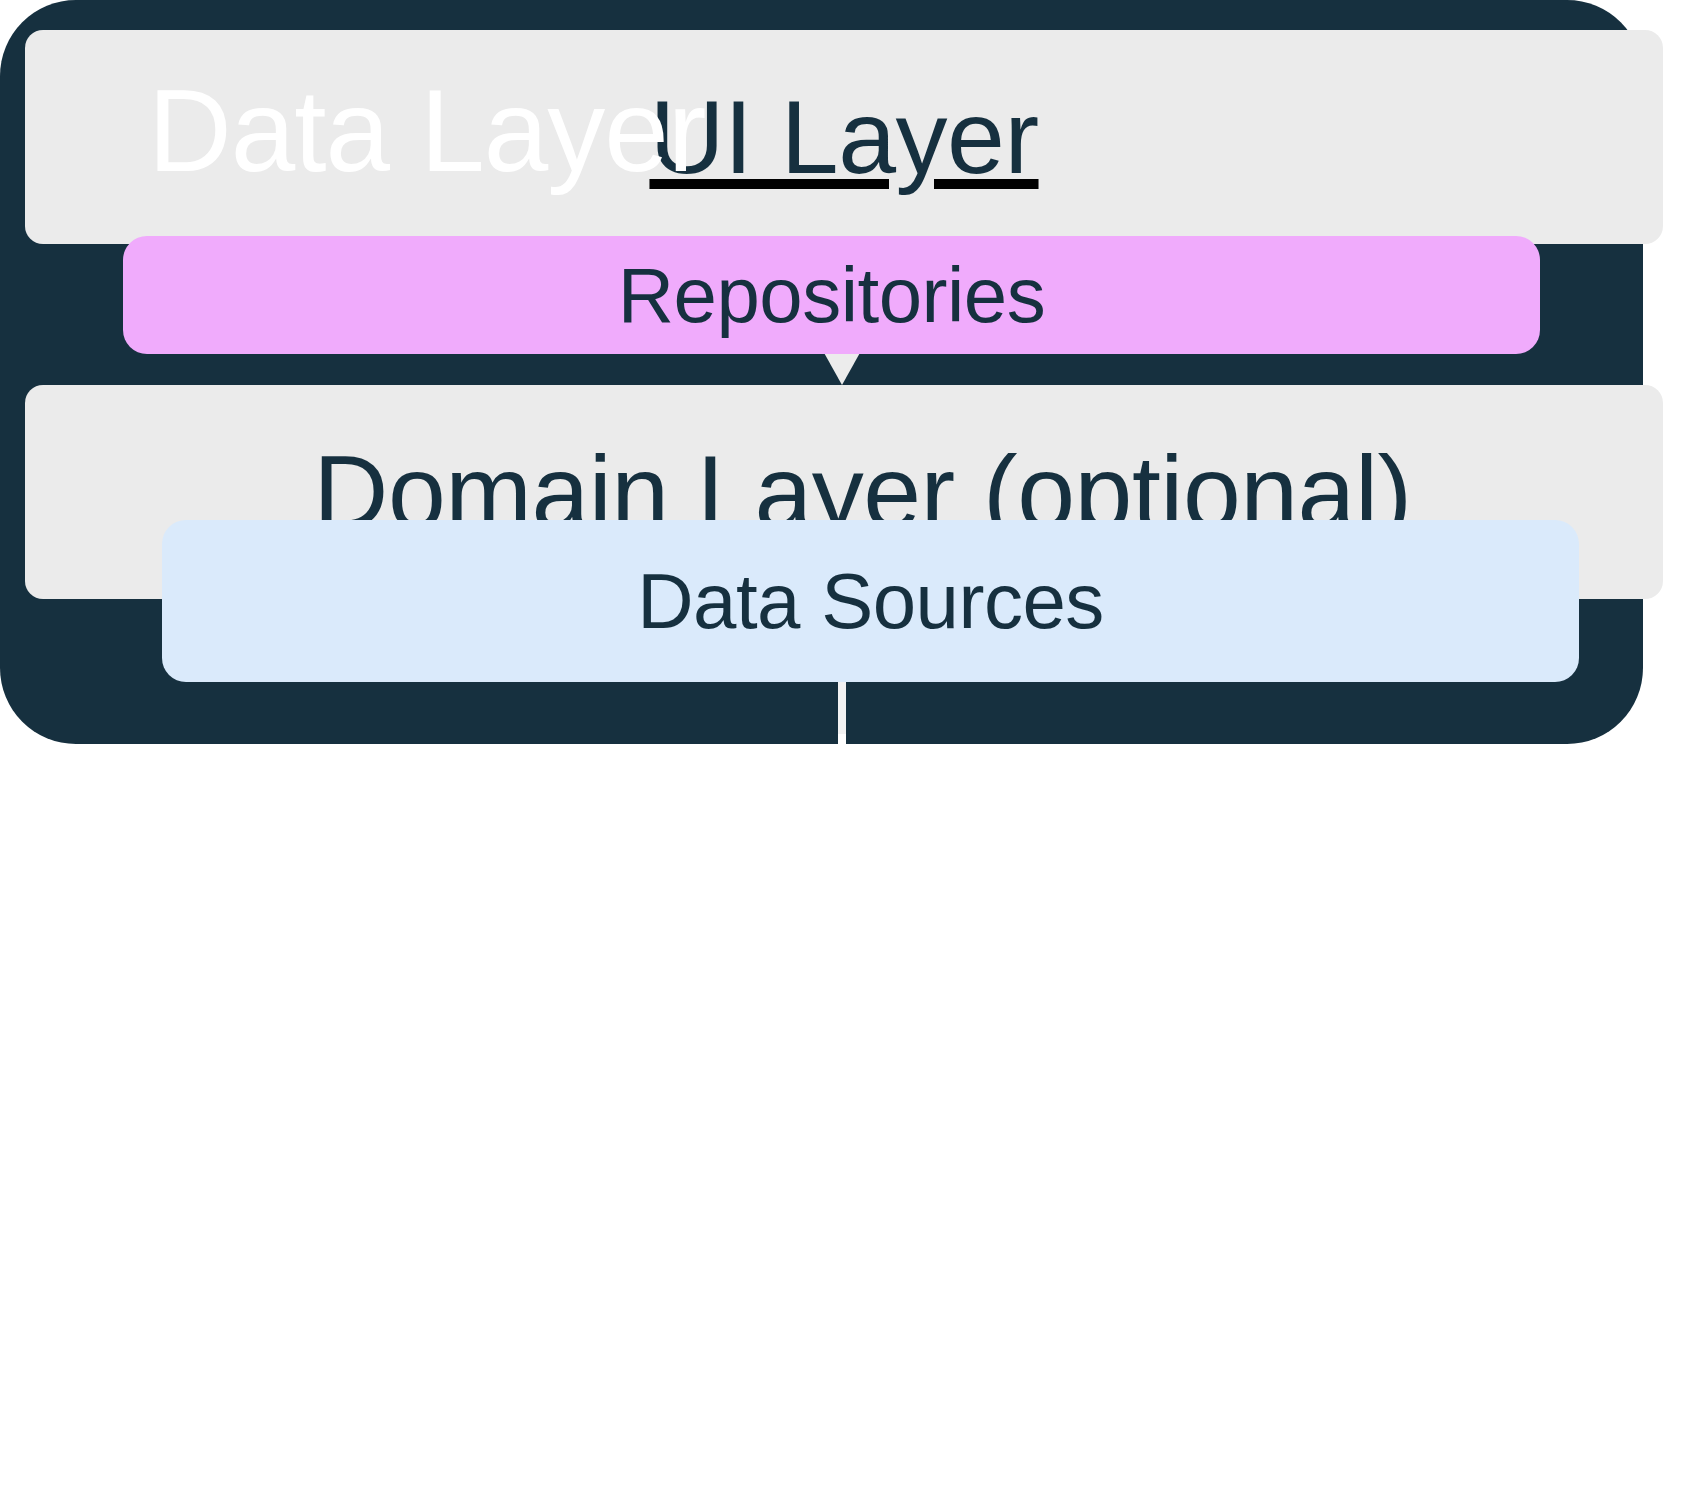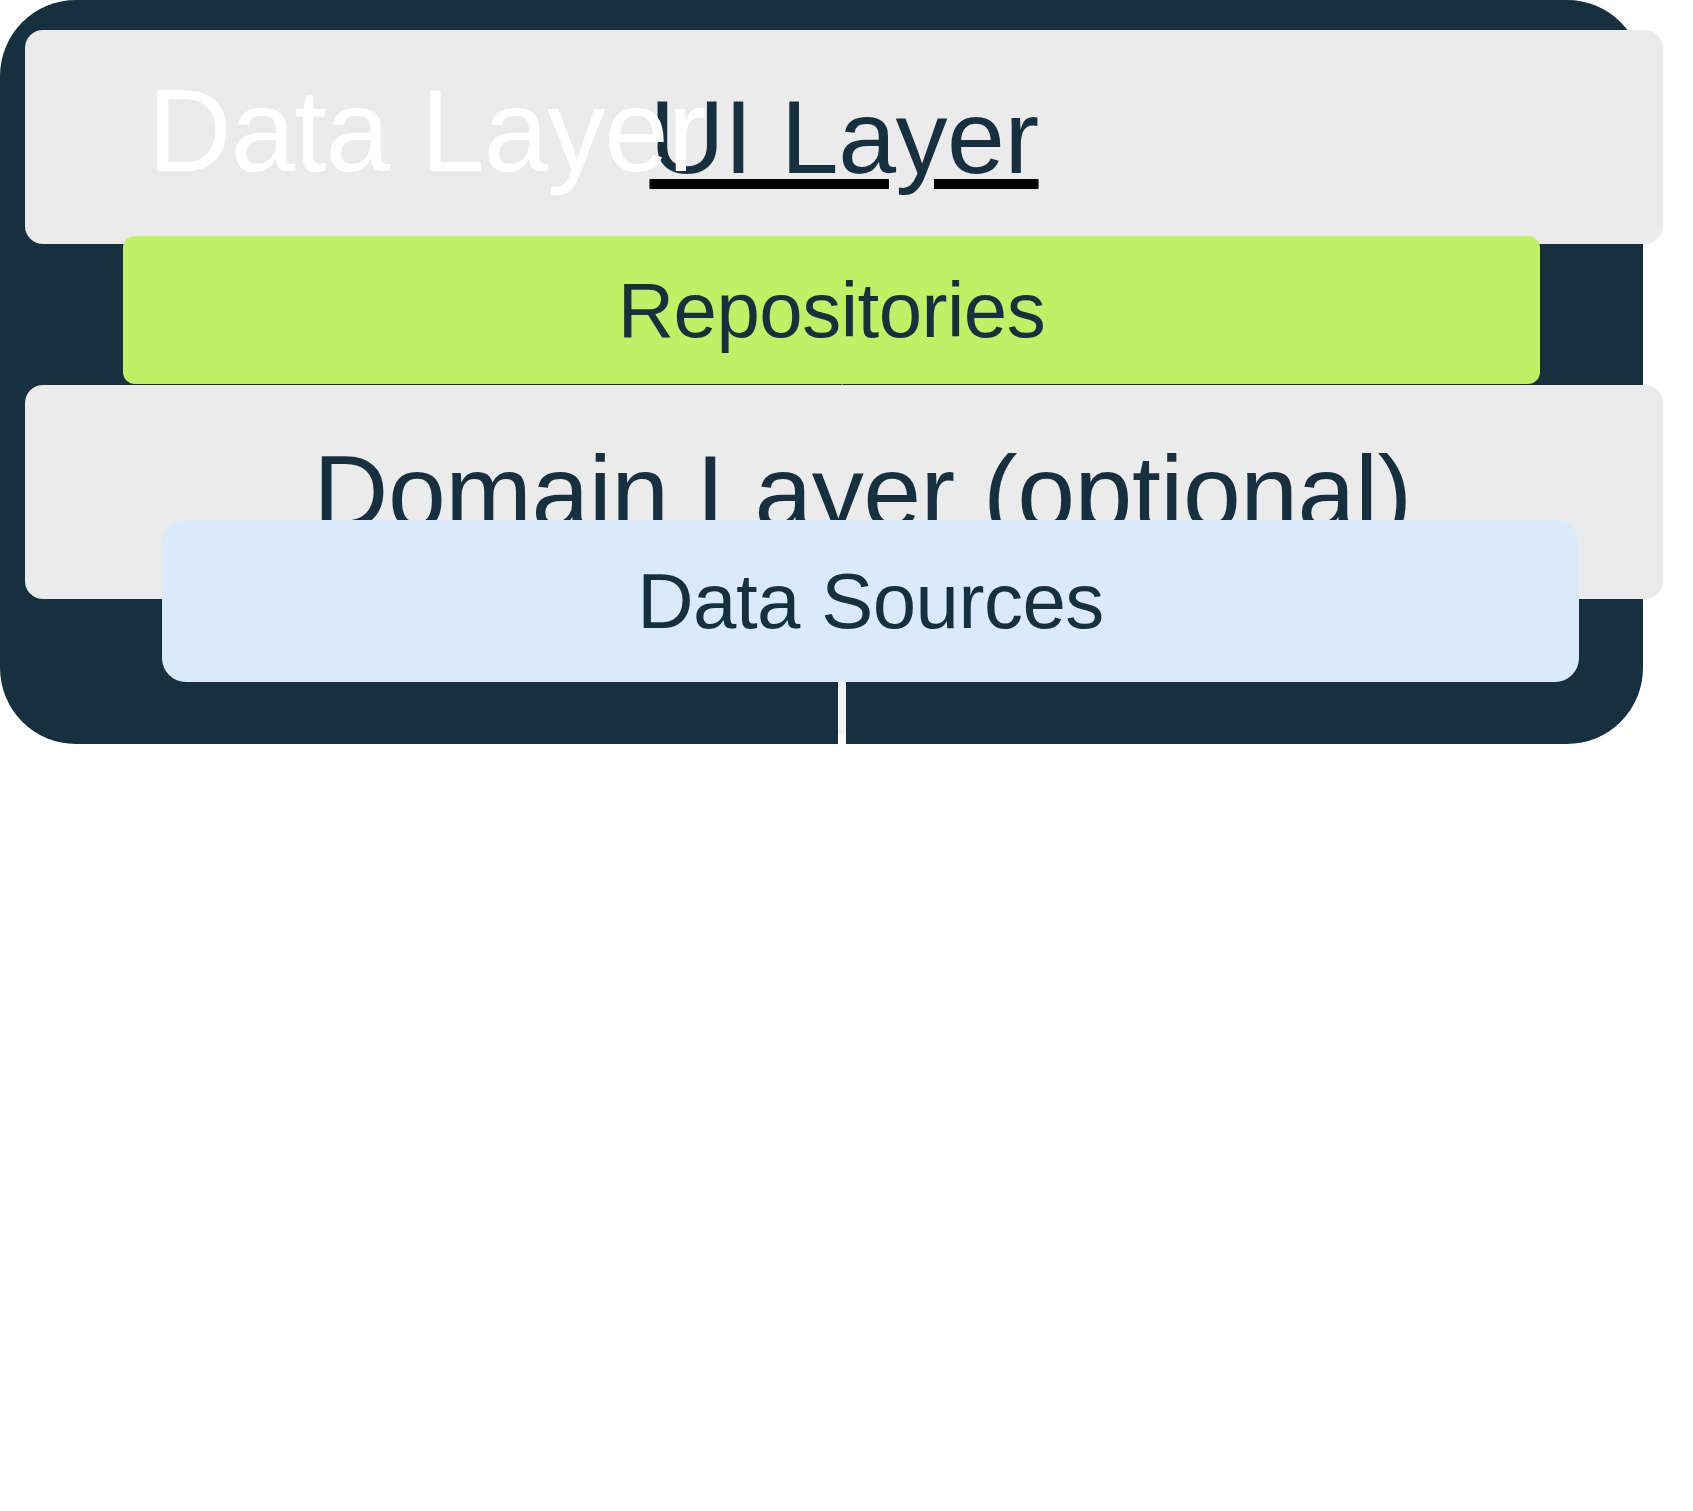--- a/index.html
+++ b/index.html
@@ -88,23 +88,23 @@
     line-height: 1;
     white-space: nowrap;
   }
 
   
   #repositories-box {
     position: absolute;
     left: 123px;     
     top: 236px;      
     width: 1417px;
-    height: 148px;
-    background: #bef264;
-    border-radius: 12px;
+    height: 118px;
+    background: #f0abfc;
+    border-radius: 24px;
     display: flex;
     align-items: center;
     justify-content: center;
   }
   #repositories-box .layer-label {
     font-size: 78px;
     color: #16303f;
   }
 
   #data-sources-box {

